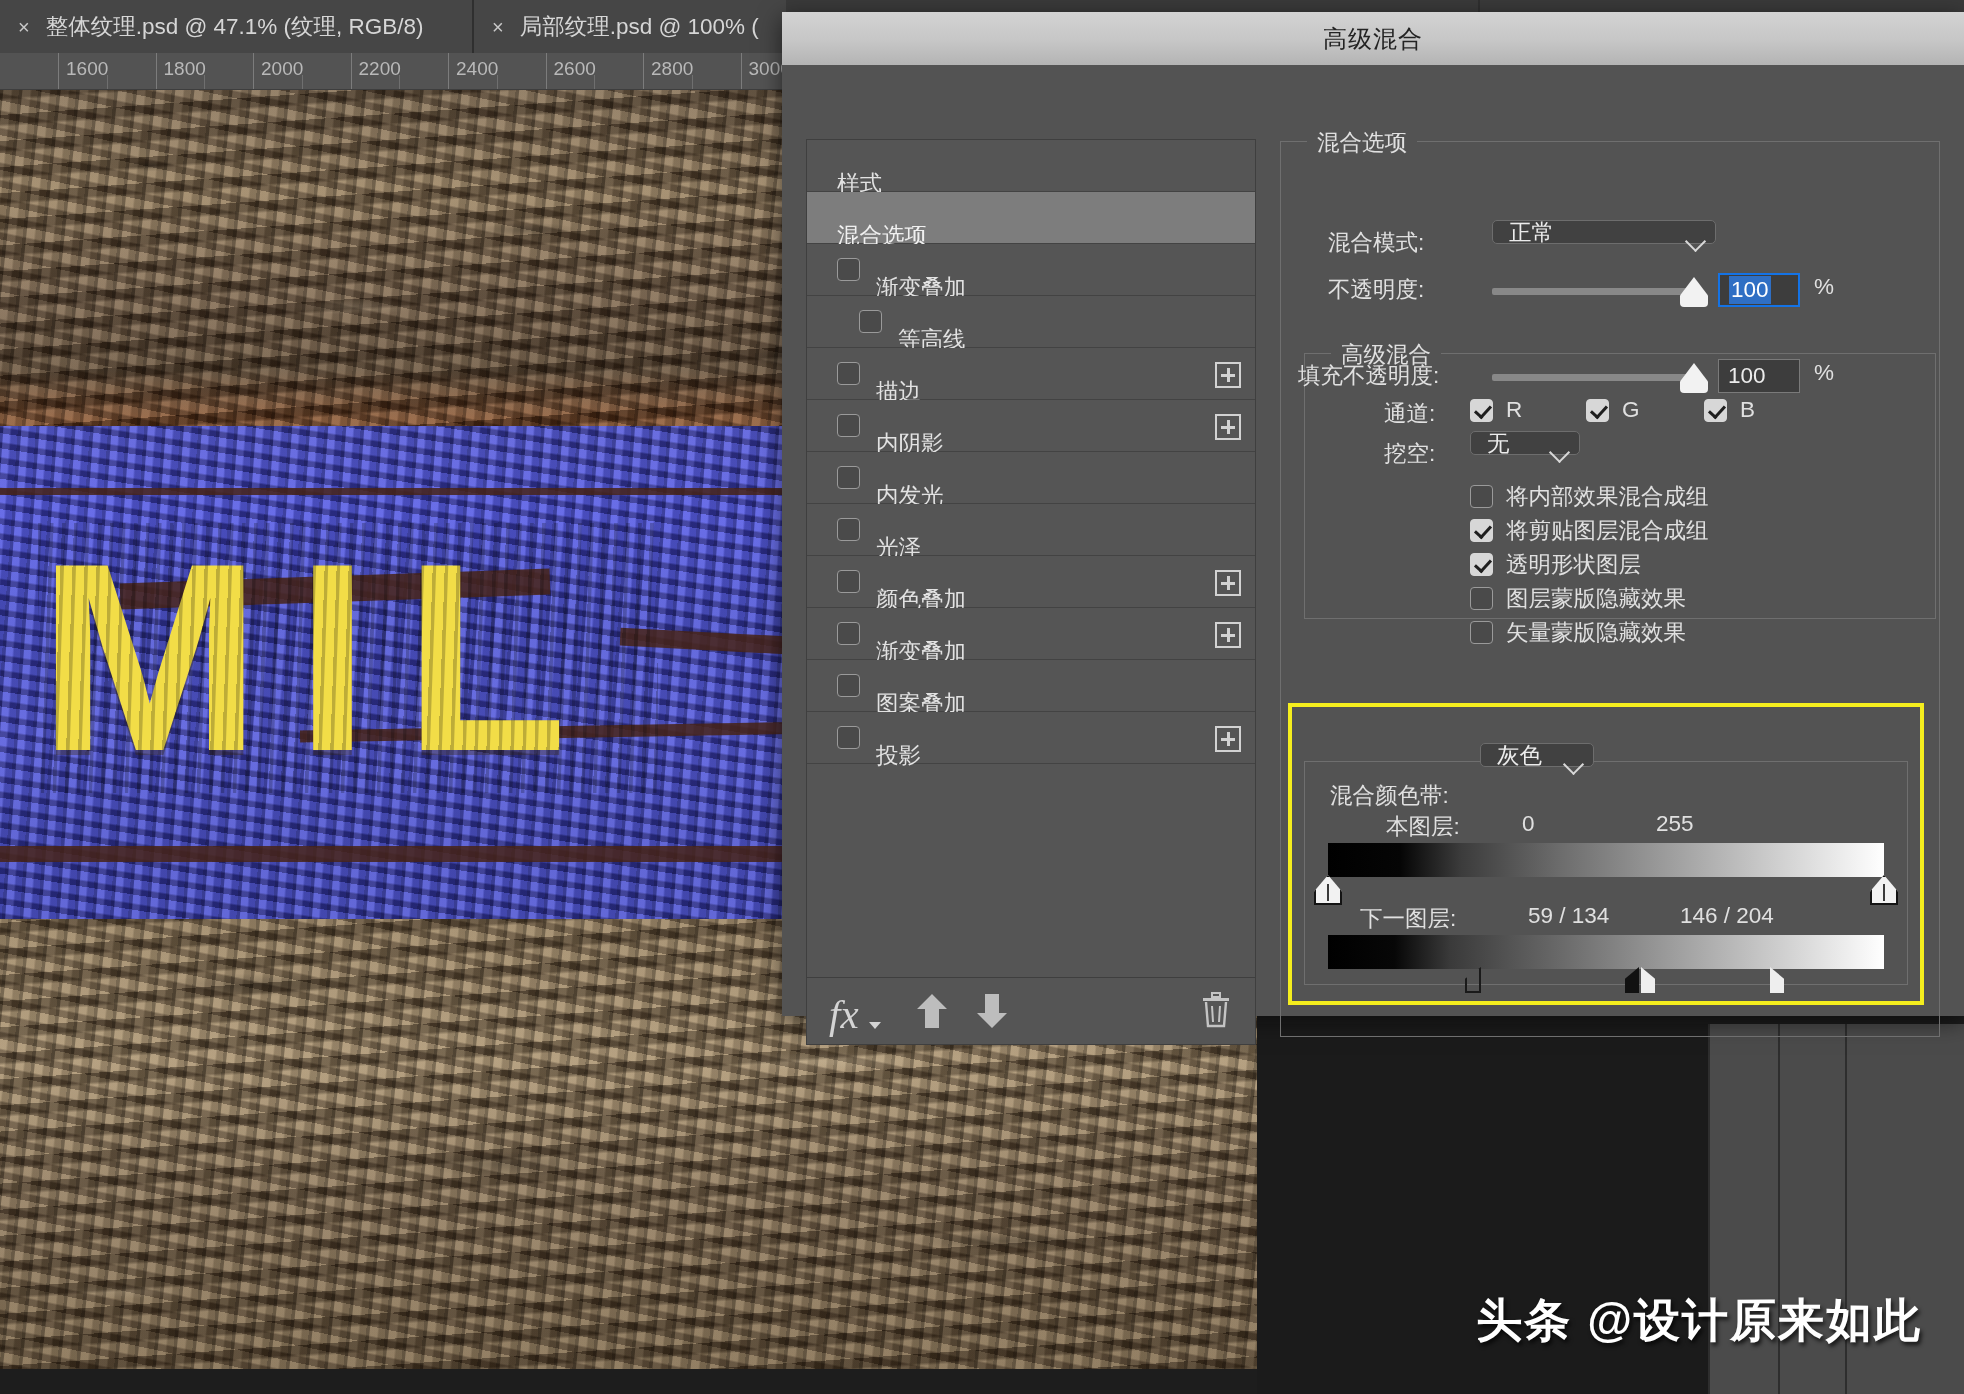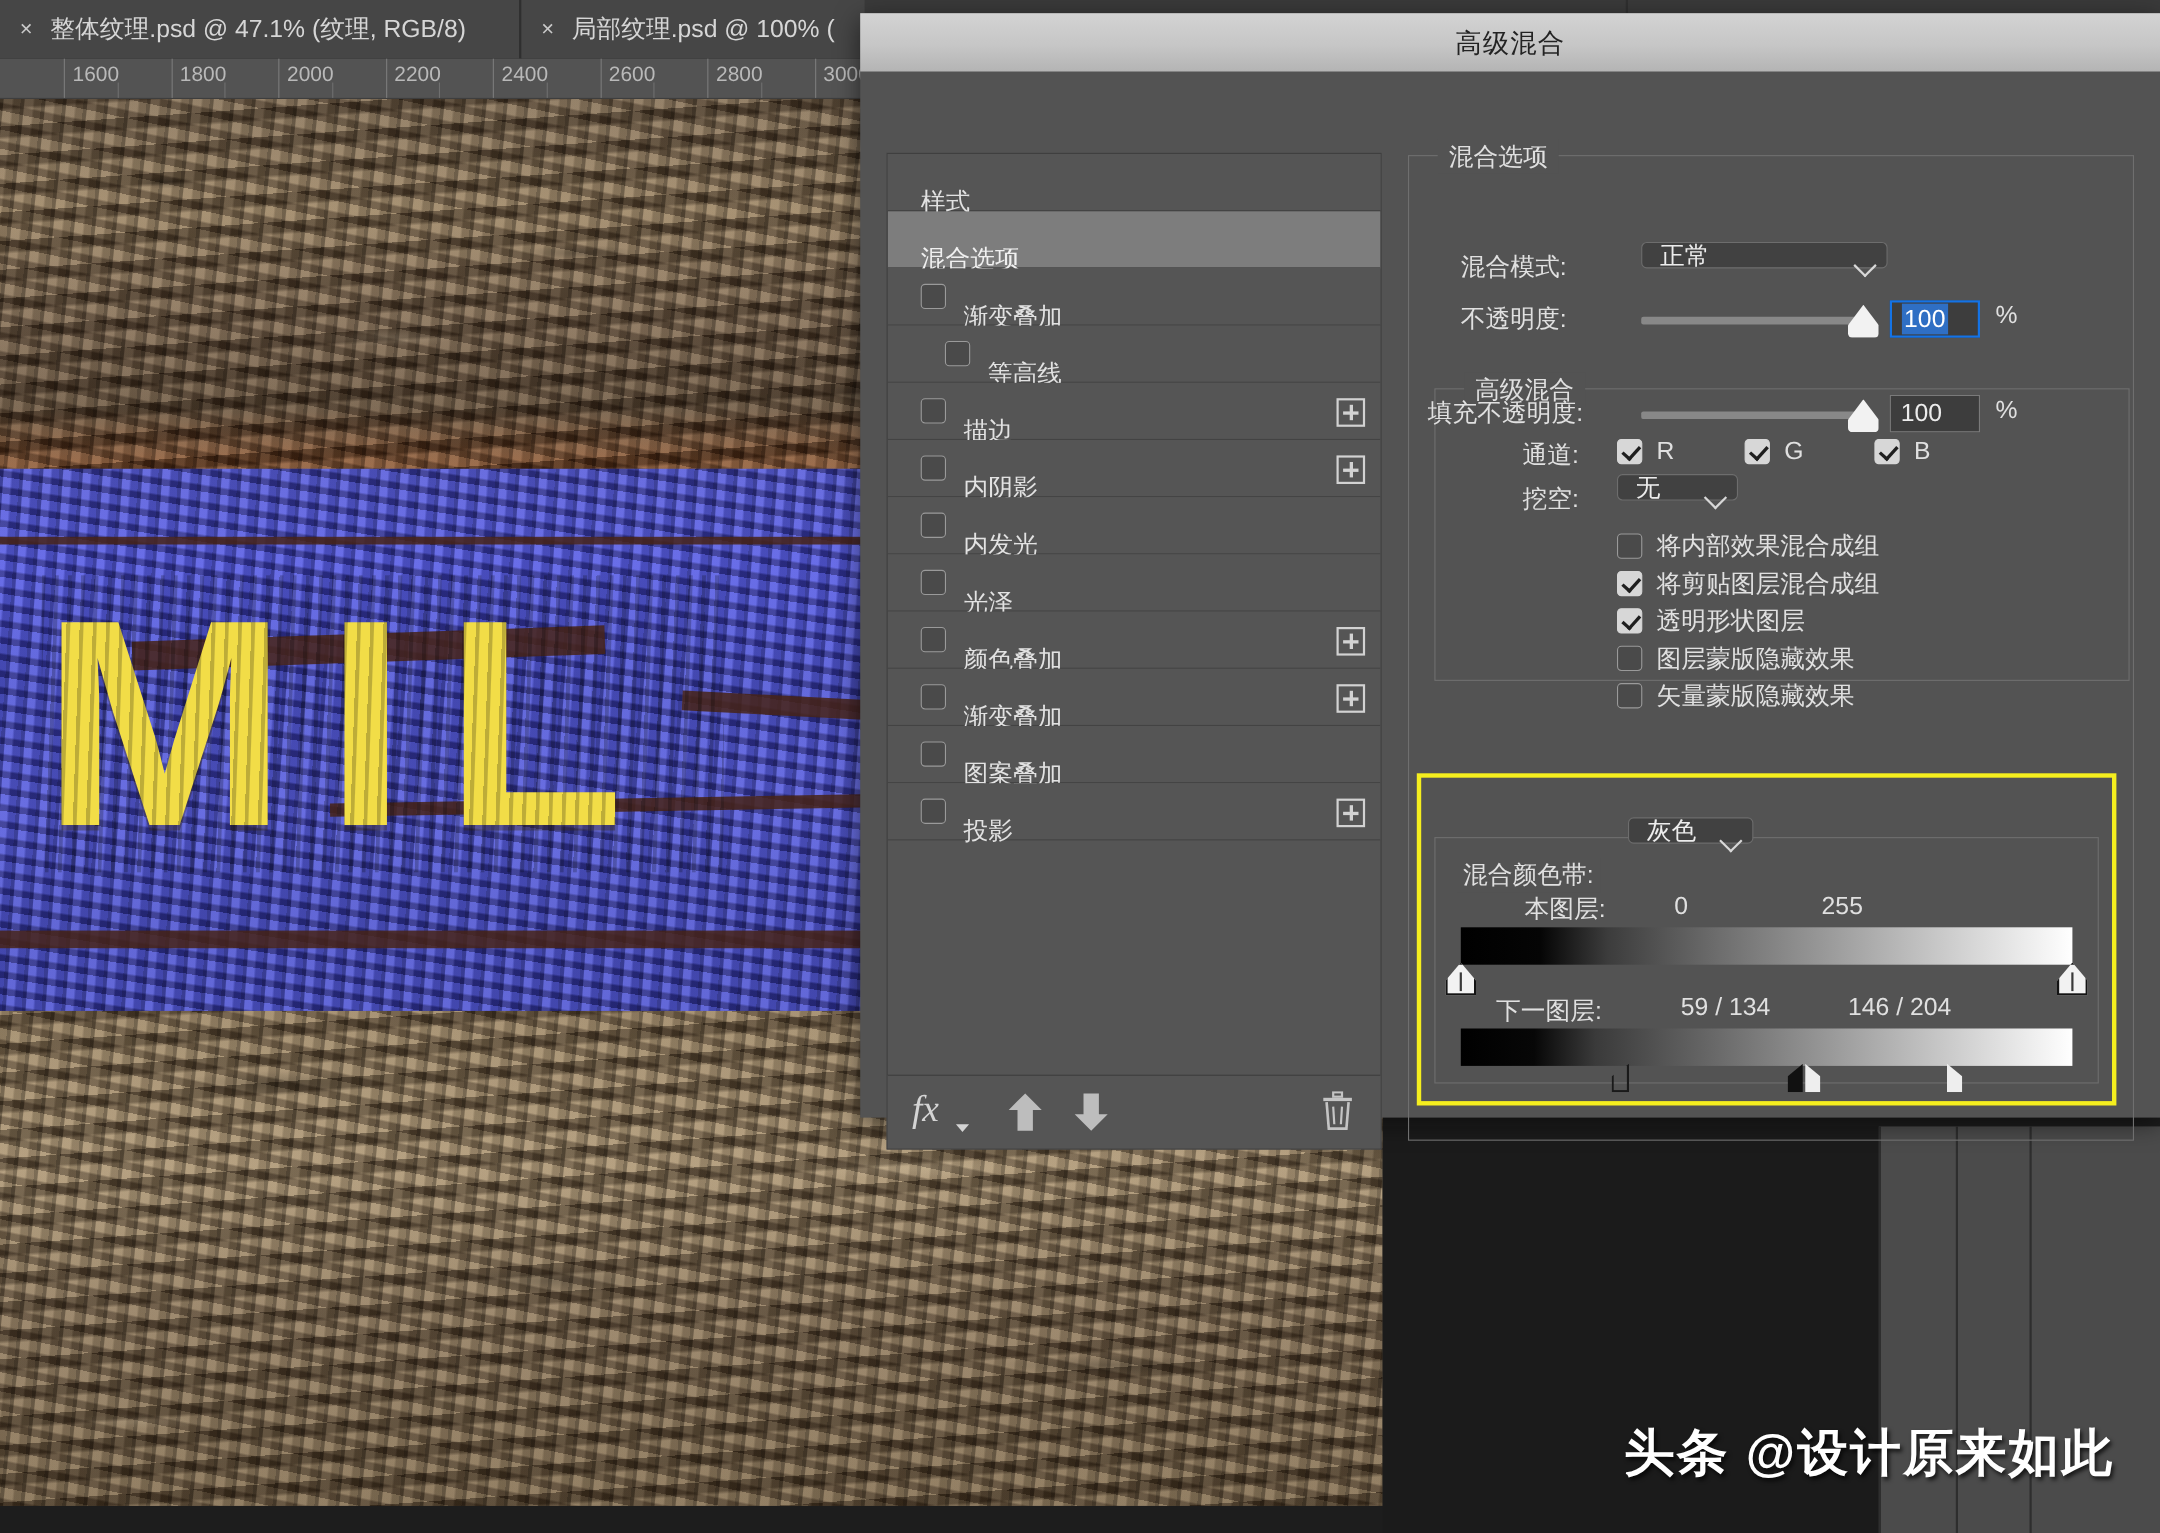--- a/index.html
+++ b/index.html
@@ -100,21 +100,21 @@
   .cbx{width:23px;height:23px;border:1.5px solid #9a9a9a;border-radius:4px;background:#4a4a4a;
        box-sizing:border-box;flex:0 0 auto;display:inline-block;}
   .srow .cbx{margin-left:30px;margin-right:16px;}
   .srow.indent .cbx{margin-left:52px;}
   .plusbtn{position:absolute;right:14px;top:14px;width:26px;height:26px;
            border:2px solid #d2d2d2;box-sizing:border-box;}
   .plusbtn::before,.plusbtn::after{content:"";position:absolute;background:#d2d2d2;}
   .plusbtn::before{left:4px;top:10px;width:14px;height:3px;}
   .plusbtn::after{left:10px;top:4px;width:3px;height:14px;}
   .styles-foot{height:66px;border-top:1px solid #3f3f3f;position:relative;background:#555;}
-  .fxmark{position:absolute;left:22px;top:12px;color:#d4d4d4;font-size:34px;
+  .fxmark{position:absolute;left:22px;top:12px;color:#d4d4d4;font-size:41px;
           font-style:italic;font-family:"Liberation Serif",serif;}
   .fxcaret{position:absolute;left:62px;top:44px;width:0;height:0;
            border-left:6px solid transparent;border-right:6px solid transparent;border-top:7px solid #d4d4d4;}
   .arrbtn{position:absolute;top:14px;width:34px;height:38px;}
   .arr-up{left:108px;}
   .arr-dn{left:168px;}
   .arrbtn svg{display:block;}
   .trash{position:absolute;right:24px;top:14px;width:30px;height:36px;}
 
   

